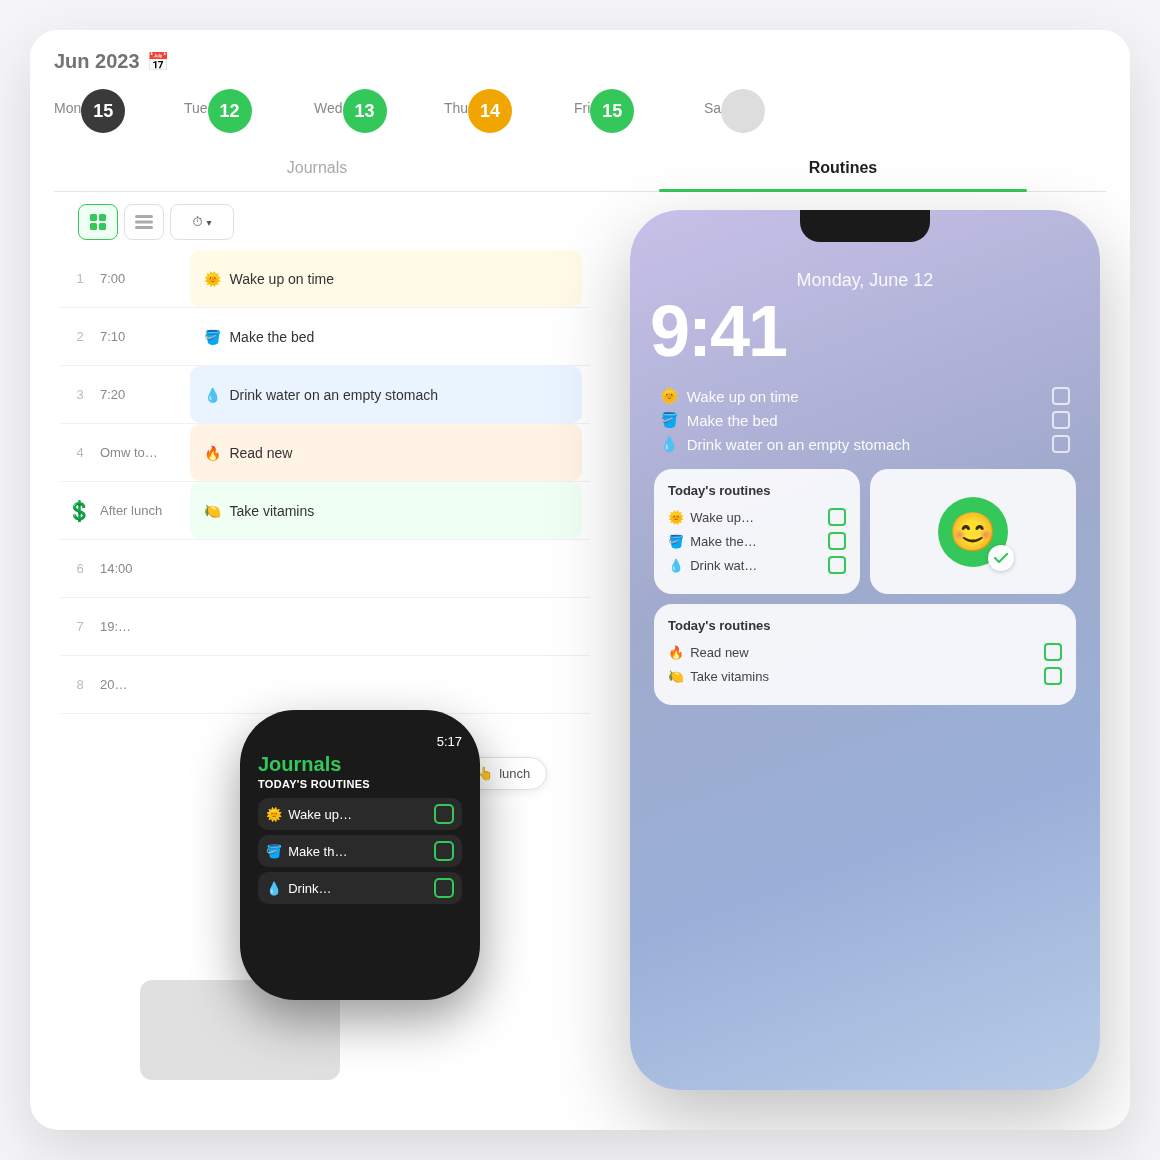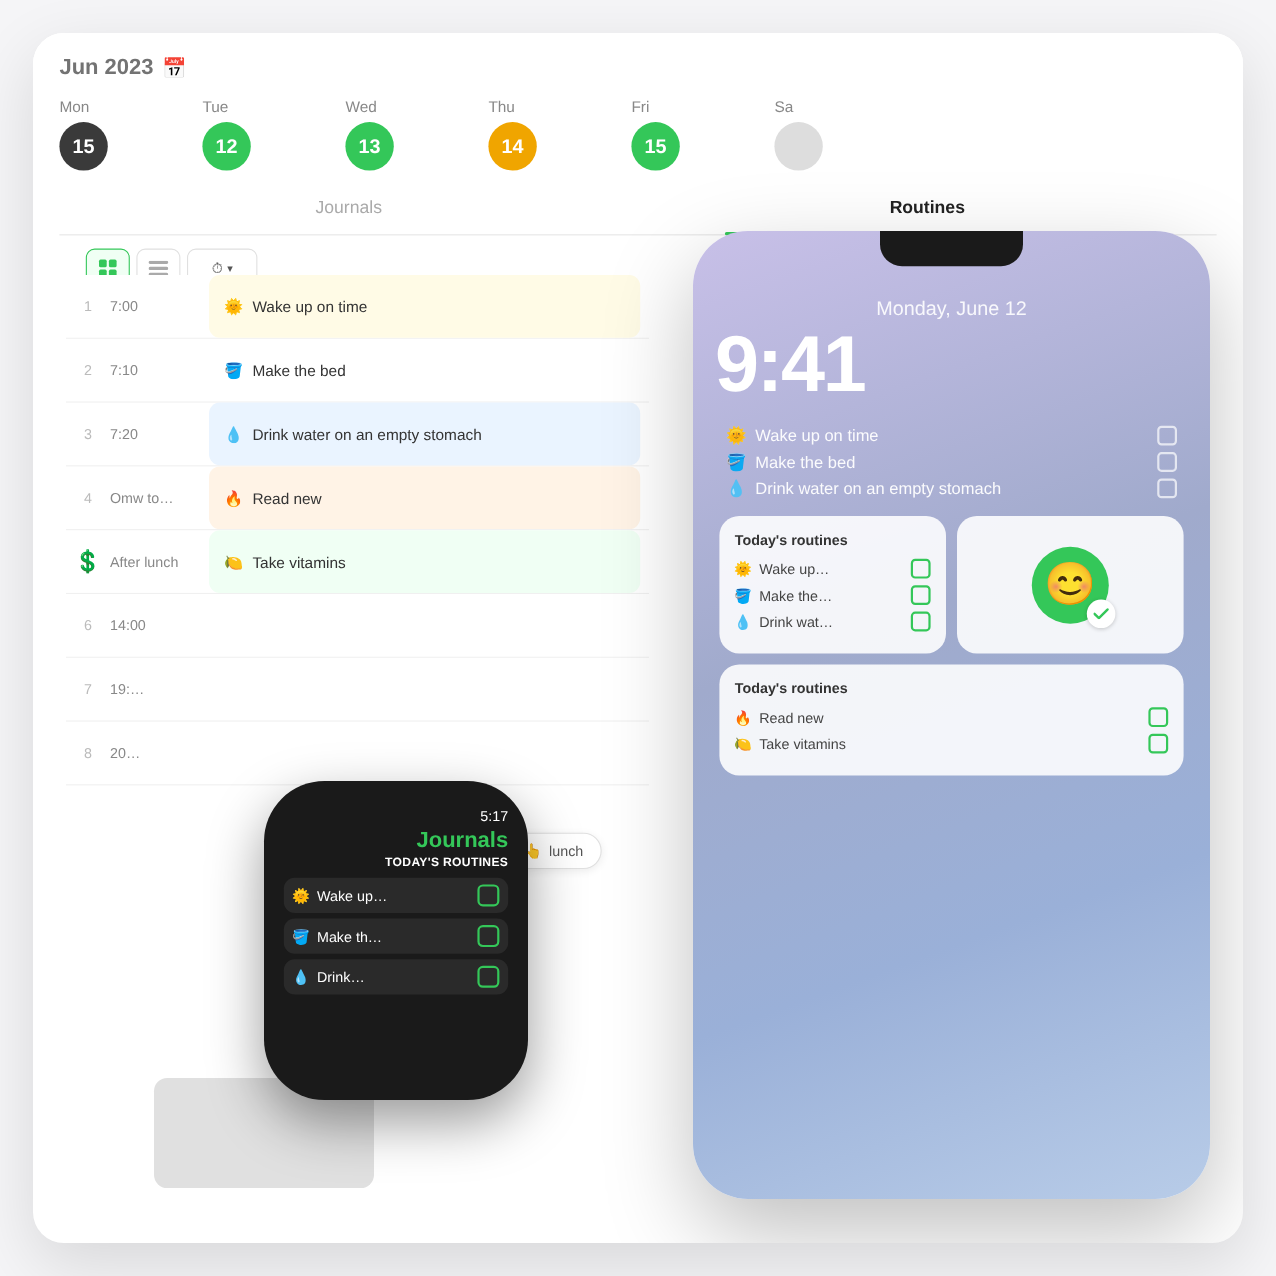--- a/index.html
+++ b/index.html
@@ -47,21 +47,22 @@
 
     
     .days-row {
       display: flex;
       align-items: center;
       gap: 0;
       padding-bottom: 12px;
     }
     .day-item {
       display: flex;
-      flex-direction: column;
+      flex-direction: row;
+      align-items: center;
       width: 130px;
     }
     .day-label {
       font-size: 14px;
       color: #888;
       margin-bottom: 6px;
     }
     .day-circle {
       width: 44px;
       height: 44px;
@@ -305,21 +306,20 @@
       position: absolute;
       bottom: 80px;
       left: 120px;
       width: 240px;
       height: 290px;
       background: #1a1a1a;
       border-radius: 55px;
       box-shadow: 0 20px 50px rgba(0,0,0,0.4);
       overflow: hidden;
       padding: 24px 18px 18px 18px;
-      text-align: right;
     }
     .watch-time-row {
       display: flex;
       justify-content: flex-end;
       margin-bottom: 4px;
     }
     .watch-time {
       color: #fff;
       font-size: 13px;
     }

